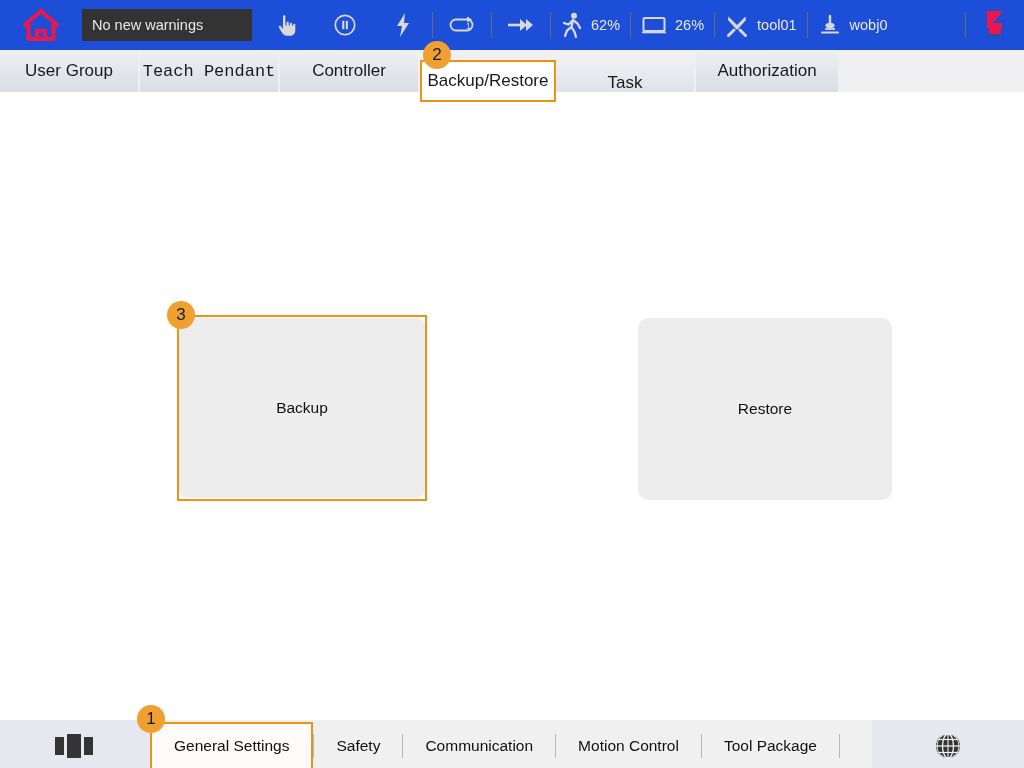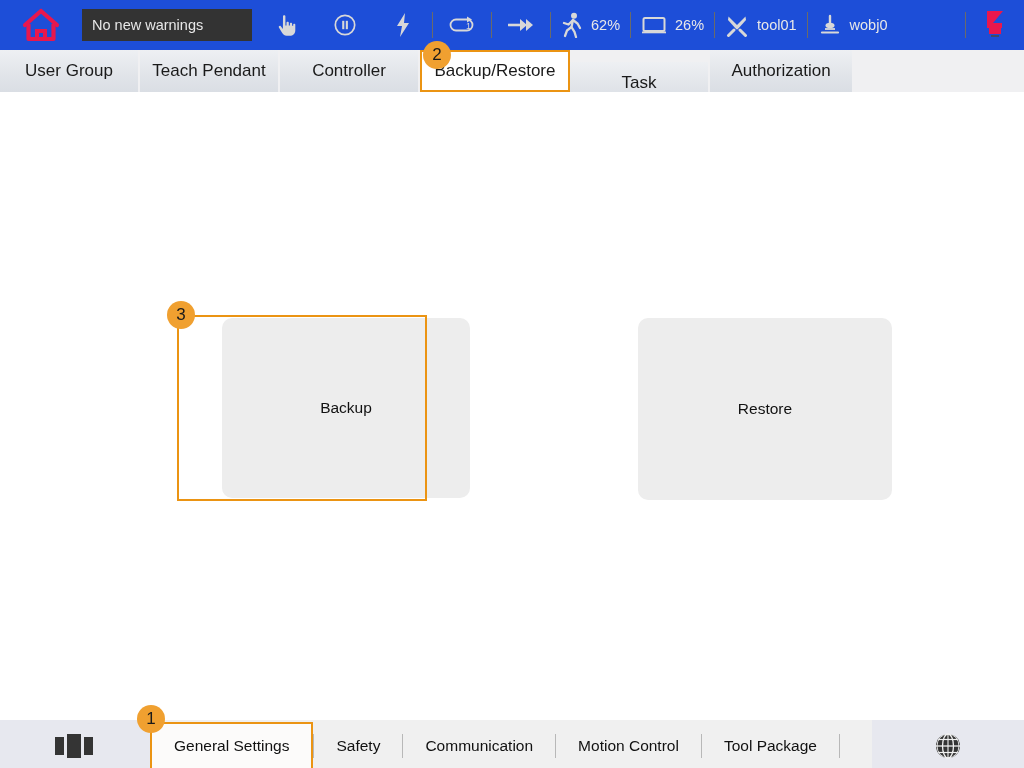--- a/index.html
+++ b/index.html
@@ -73,23 +73,23 @@
     align-items: center;
     justify-content: center;
     background: linear-gradient(to bottom, #eef0f3 0%, #e2e5ea 55%, #dadee4 100%);
     border-right: 2px solid #f0f0f2;
     font-size: 17px;
     color: #1a1a1a;
     white-space: nowrap;
     height: 42px;
   }
   .tab.t0 { width: 140px; }
-  .tab.t1 { width: 140px; }
+  .tab.t1 { width: 140px; font-family: Liberation Mono, monospace; }
   .tab.t2 { width: 140px; }
-  .tab.t3 { width: 150px; }
+  .tab.t3 { width: 136px; margin-top: 10px; }
   .tab.t4 { width: 140px; margin-top: 12px; }
   .tab.t5 { width: 144px; }
   .tab-fill {
     flex: 1 1 auto;
     background: #f0f0f2;
   }
   .tab.selected {
     background: #ffffff;
     border: 2px solid #eb9413;
     border-right: 2px solid #eb9413;
@@ -126,21 +126,21 @@
     background: #ededed;
     border-radius: 10px;
     display: flex;
     align-items: center;
     justify-content: center;
     font-size: 15.5px;
     color: #111111;
   }
   #backup-button {
     left: 178px; top: 226px;
-    width: 248px; height: 180px; margin-left: 44px;
+    width: 248px; height: 180px;
   }
   #restore-button {
     left: 594px; top: 226px;
     width: 254px; height: 182px; margin-left: 44px;
   }
   .hl-rect {
     position: absolute;
     border: 2px solid #eb9413;
     z-index: 20;
     pointer-events: none;

